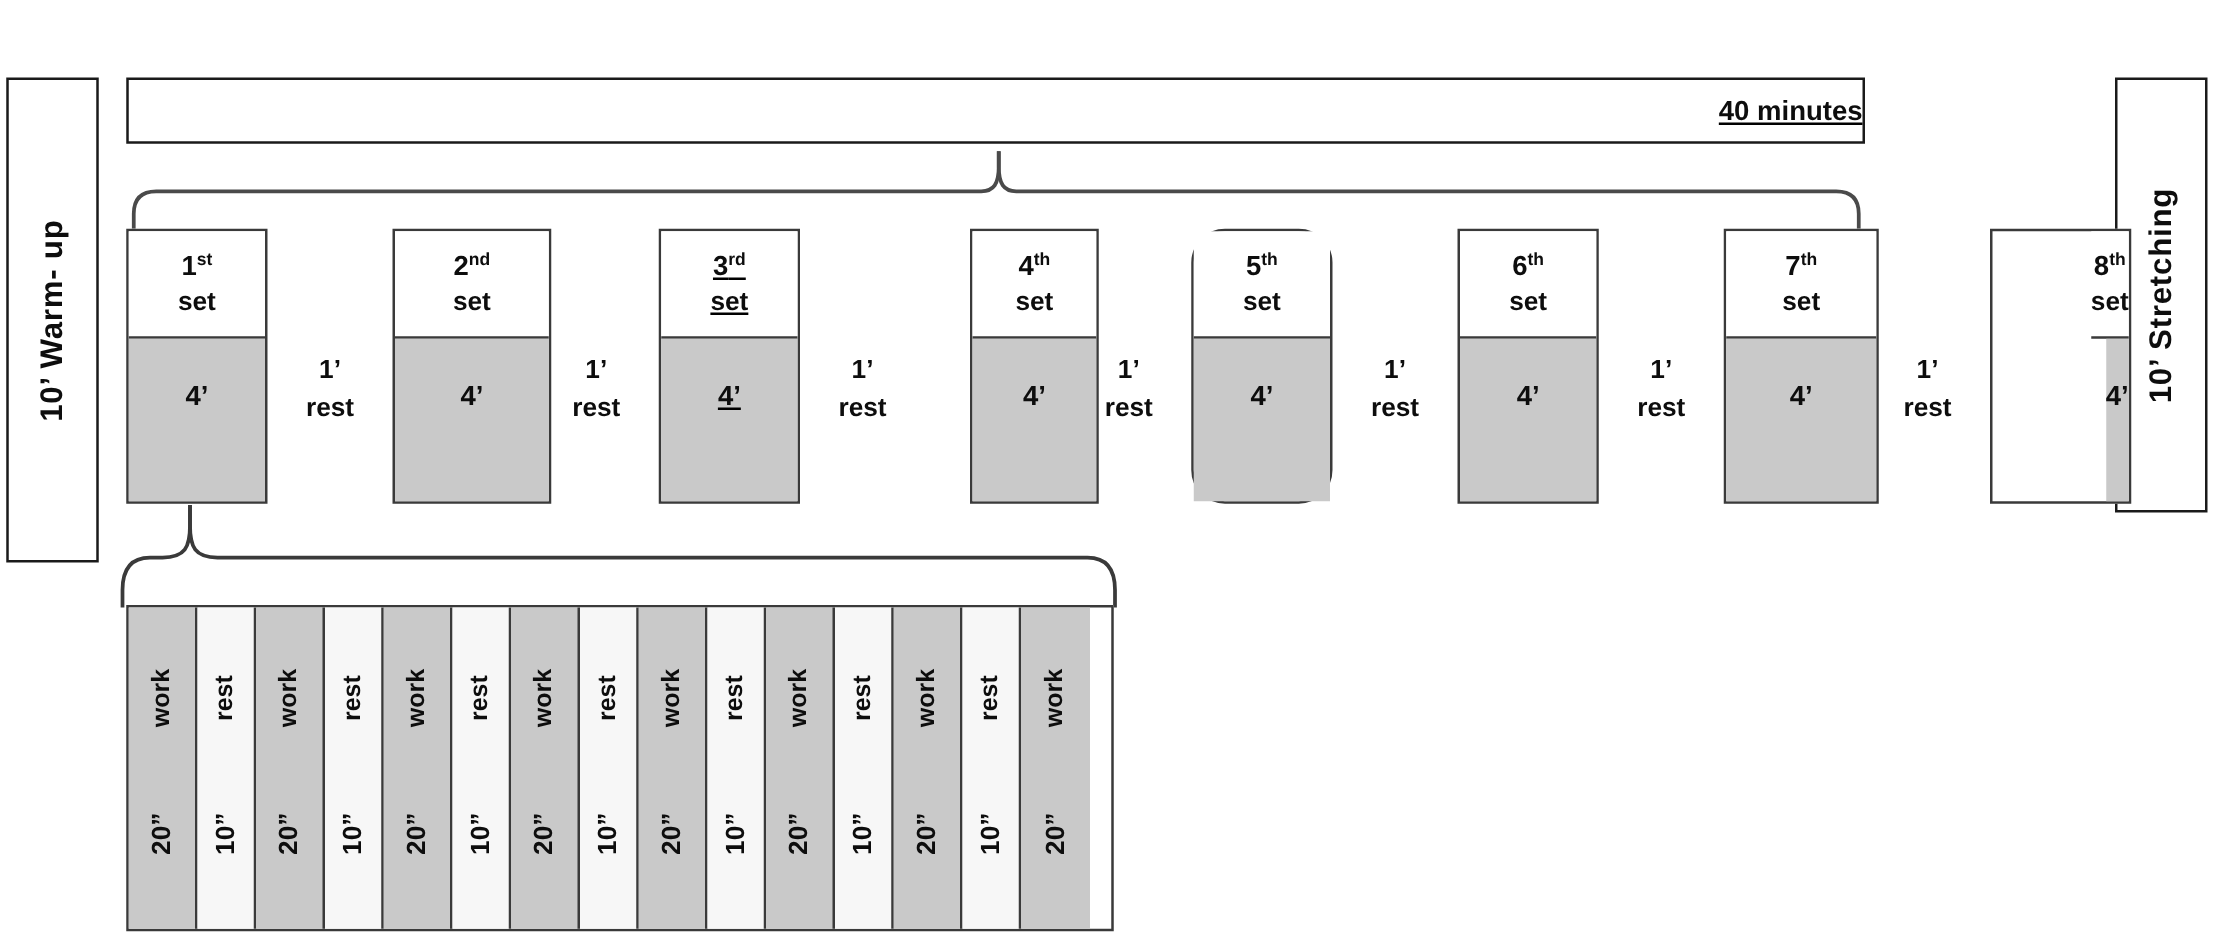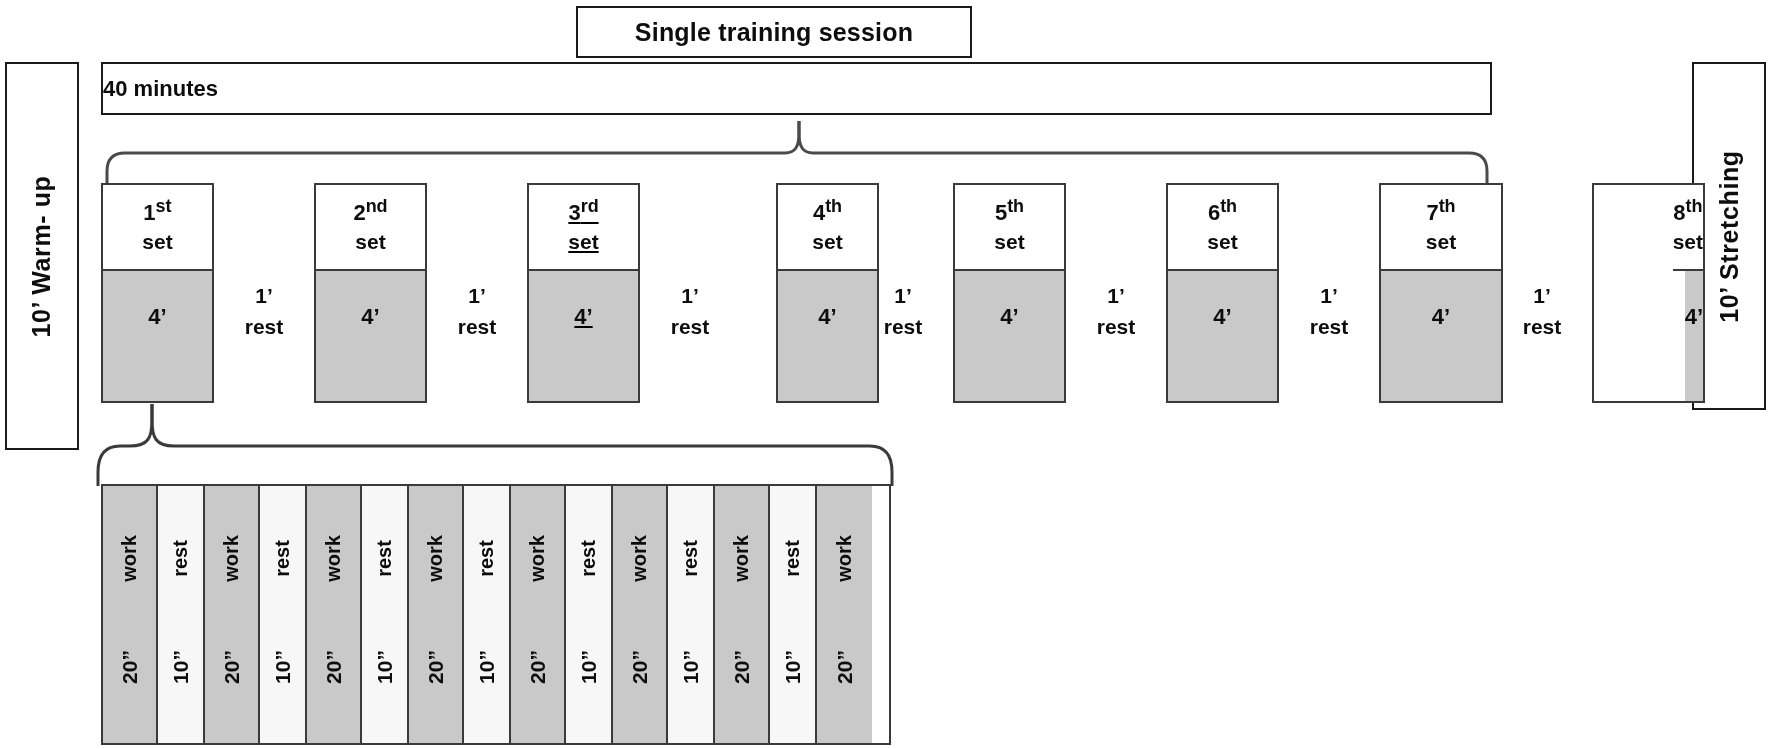--- a/index.html
+++ b/index.html
@@ -64,21 +64,22 @@
   }
 
   #duration-bar {
     left: 101px;
     top: 62px;
     width: 1391px;
     height: 53px;
     border: 2.5px solid #1a1a1a;
     display: flex;
     align-items: center;
-    justify-content: flex-start;
+    justify-content: flex-end;
+    text-decoration: underline;
   }
   #duration-bar .label {
     font-weight: bold;
     font-size: 22px;
     color: #0d0d0d;
   }
 
   
   .brace {
     position: absolute;
@@ -114,21 +115,21 @@
     justify-content: center;
     gap: 7px;
   }
   .set-ordinal {
     font-weight: bold;
     font-size: 22px;
     color: #0d0d0d;
     line-height: 1;
   }
   .set-ordinal sup {
-    font-size: 18px;
+    font-size: 14px;
     font-weight: bold;
     vertical-align: super;
     line-height: 0;
   }
   .set-word {
     font-weight: bold;
     font-size: 21px;
     color: #0d0d0d;
     line-height: 1;
   }
@@ -212,23 +213,20 @@
 <div id="diagram">
 
   <div class="side-panel" id="warmup-panel" style="left:5px; top:62px; width:74px; height:388px;">
     <span class="vtext">10’ Warm- up</span>
   </div>
 
   <div class="side-panel" id="stretching-panel" style="left:1692px; top:62px; width:74px; height:348px;">
     <span class="vtext">10’  Stretching</span>
   </div>
 
-  <div class="box" id="title-box">
-    <span class="label">Single training session</span>
-  </div>
 
   <div class="box" id="duration-bar">
     <span class="label">40 minutes</span>
   </div>
 
   <svg class="brace" id="brace-sets" style="left:101px; top:121px; width:1392px; height:62px;" viewBox="0 0 1392 62" preserveAspectRatio="none">
     <path d="M 698 0 L 698 12 C 698 26 694 32 684 32 L 24 32 C 12 32 6 38 6 50 L 6 62" fill="none" stroke="#4a4a4a" stroke-width="3" stroke-linecap="round"></path>
     <path d="M 698 0 L 698 12 C 698 26 702 32 712 32 L 1368 32 C 1380 32 1386 38 1386 50 L 1386 62" fill="none" stroke="#4a4a4a" stroke-width="3" stroke-linecap="round"></path>
   </svg>
 
@@ -241,21 +239,21 @@
       </div>
       <div class="set-bottom">
         <span class="set-duration">4’</span>
       </div>
     </div>
     <div class="rest-gap" style="left:113px; width:100px;">
       <span class="rest-dur">1’</span>
       <span class="rest-word">rest</span>
     </div>
 
-    <div class="set-unit" style="left:213px; width:113px;">
+    <div class="set-unit" style="left:213px; width:127px;">
       <div class="set-top">
         <span class="set-ordinal"><span>2</span><sup>nd</sup></span>
         <span class="set-word">set</span>
       </div>
       <div class="set-bottom">
         <span class="set-duration">4’</span>
       </div>
     </div>
     <div class="rest-gap" style="left:326px; width:100px;">
       <span class="rest-dur">1’</span>
@@ -283,21 +281,21 @@
       </div>
       <div class="set-bottom">
         <span class="set-duration">4’</span>
       </div>
     </div>
     <div class="rest-gap" style="left:752px; width:100px;">
       <span class="rest-dur">1’</span>
       <span class="rest-word">rest</span>
     </div>
 
-    <div class="set-unit" style="left:852px; width:113px;">
+    <div class="set-unit" style="left:852px; width:113px;border-radius:27px;">
       <div class="set-top">
         <span class="set-ordinal"><span>5</span><sup>th</sup></span>
         <span class="set-word">set</span>
       </div>
       <div class="set-bottom">
         <span class="set-duration">4’</span>
       </div>
     </div>
     <div class="rest-gap" style="left:965px; width:100px;">
       <span class="rest-dur">1’</span>

